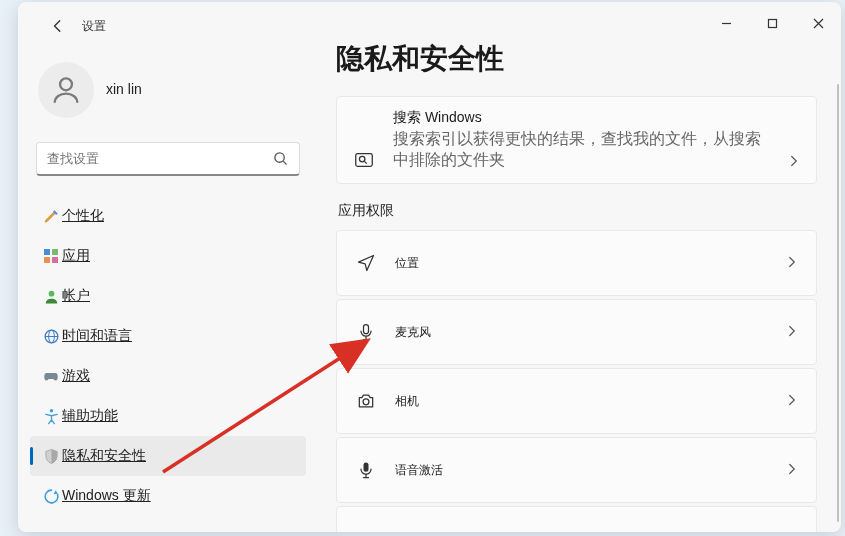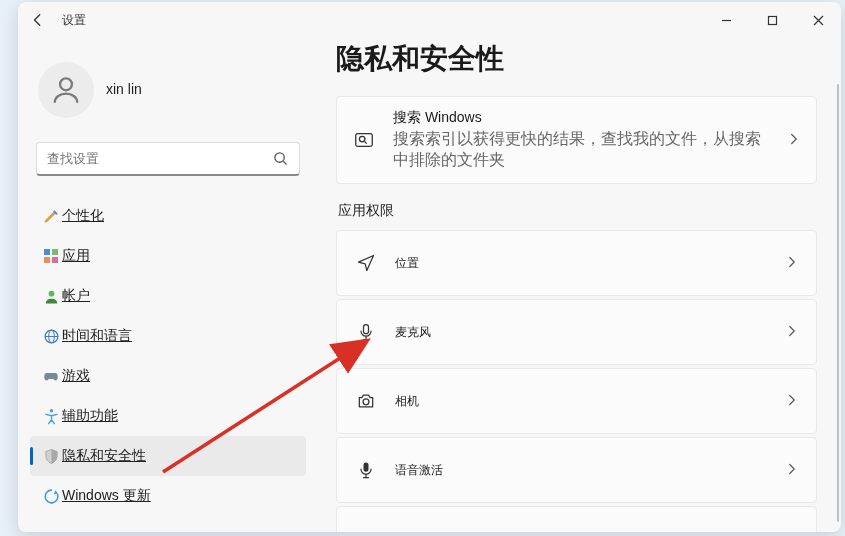--- a/index.html
+++ b/index.html
@@ -6,21 +6,21 @@
   body { background: #e8f0f8; width: 845px; height: 536px; overflow: hidden; position: relative; }
   
   .window {
     position: absolute; left: 18px; top: 2px; right: 4px; bottom: 4px;
     background: #f7f7f7; border-radius: 8px;
     box-shadow: 0 4px 20px rgba(0,0,0,0.15);
     display: flex; flex-direction: column;
   }
   
   .titlebar {
-    display: flex; align-items: center; height: 36px; padding: 0 0 0 8px;
+    display: flex; align-items: flex-end; height: 36px; padding: 0 0 0 28px;
   }
   .titlebar-left { display: flex; align-items: center; gap: 12px; flex: 0 0 300px; }
   .back-btn { width: 24px; height: 24px; display:flex; align-items:center; justify-content:center; cursor:pointer; }
   .title-text { font-size: 12px; color: #333; }
   .win-controls { margin-left: auto; display: flex; }
   .win-btn { width: 46px; height: 30px; display:flex; align-items:center; justify-content:center; cursor:pointer; }
   
   .body { flex: 1; display: flex; overflow: hidden; }
   
   .sidebar { width: 300px; padding: 0 12px 12px 12px; display:flex; flex-direction:column;justify-content:flex-end; }
@@ -53,21 +53,21 @@
     content:""; position:absolute; left:0px; top:11px; bottom:11px; width:3px;
     background:#0067c0; border-radius:2px;
   }
   .nav-icon { width:18px; height:18px; display:flex; align-items:center; justify-content:center; font-size:15px; }
   
   .main { flex:1; padding: 0 24px 0 18px; overflow-y:auto; position:relative; }
   .page-title { font-size:28px; font-weight:600; color:#1a1a1a; margin: 2px 0 18px 0; }
   
   .card {
     background:#fbfbfb; border:1px solid #e8e8e8; border-radius:4px;
-    padding: 12px 16px; display:flex; align-items:center; gap:18px;
+    padding: 12px 16px; display:flex; align-items:flex-end; gap:18px;
     margin-bottom:4px; cursor:pointer;
   }
   .card-icon { width:22px; height:22px; display:flex; align-items:center; justify-content:center; }
   .card-text { flex:1; }
   .card-title { font-size:14px; color:#1a1a1a; }
   .card-desc { font-size:16px; color:#666; margin-top:2px; }
   .chevron { color:#555; }
   
   .section-label { font-size:14px; font-weight:500; color:#222; margin:18px 0 10px 2px; }
   

